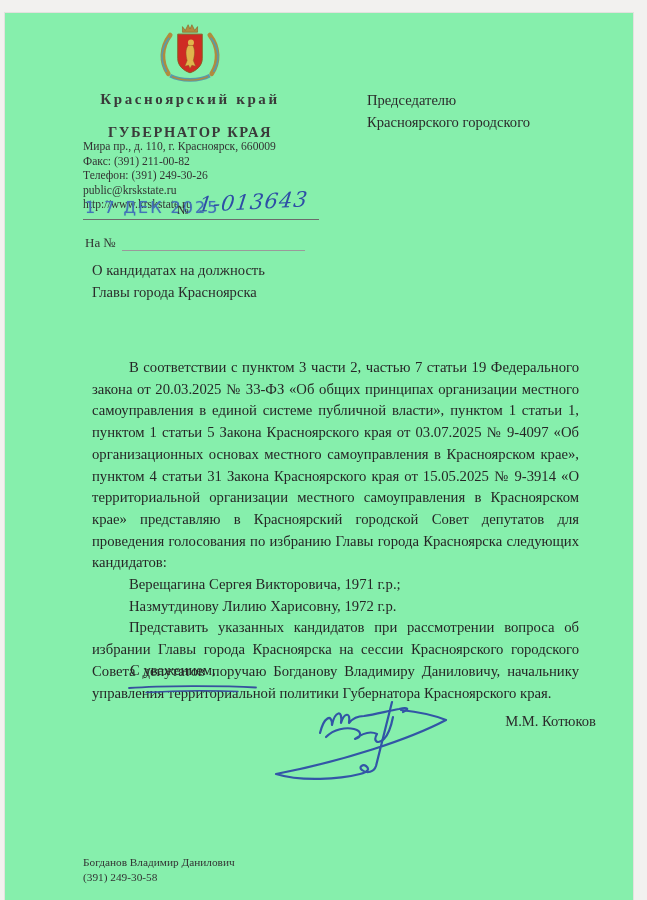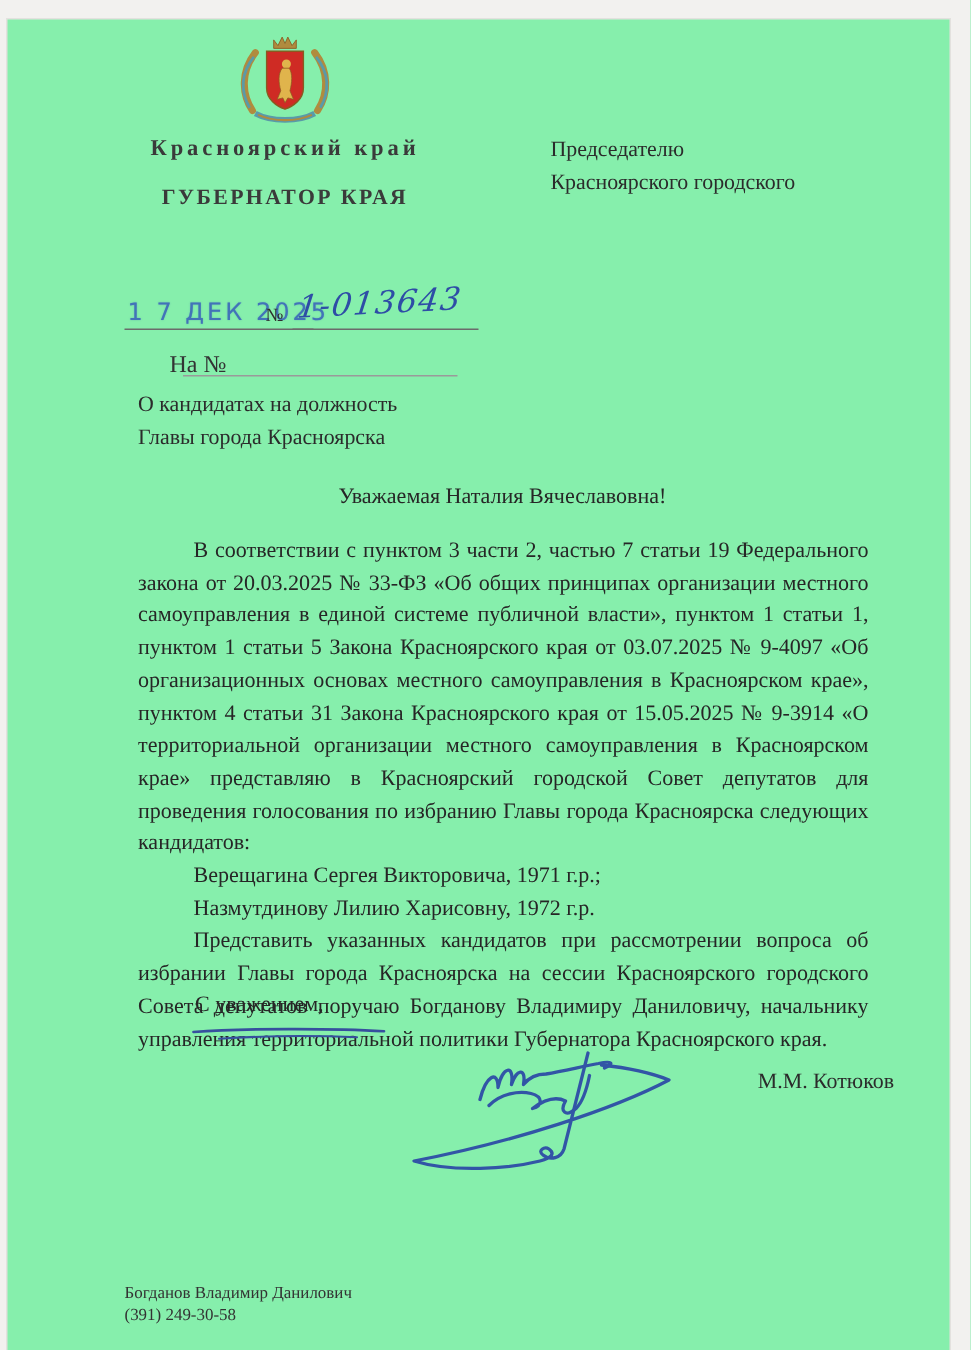--- a/index.html
+++ b/index.html
@@ -30,21 +30,21 @@
     text-shadow:0 0 1px rgba(66,115,184,.55);
   }
   .u-line{border-bottom:1px solid #6b6b6b;height:0;}
   .date-underline{left:78px;top:206px;width:126px;}
   .num-sign{left:172px;top:190px;font-size:12.5px;color:#2f2f2f;}
   .out-number{
     left:194px;top:177px;font-family:"DejaVu Serif",serif;font-style:italic;
     font-size:21px;color:#2e4da6;transform:skewX(-10deg) rotate(-3deg);letter-spacing:1px;
   }
   .num-underline{left:190px;top:206px;width:124px;}
-  .reply-label{left:80px;top:222px;font-size:16px;color:#333;margin-left:28px;}
+  .reply-label{left:80px;top:222px;font-size:13px;color:#333;}
   .reply-underline{left:117px;top:237px;width:183px;border-bottom-color:#9a9a9a;}
   
   .addressee{left:362px;top:77px;font-size:14.6px;line-height:21.6px;color:#2b2b2b;}
   .addressee .name{margin-top:21px;}
   
   .subject{left:87px;top:246px;font-size:14.6px;line-height:22px;color:#2b2b2b;}
   
   .salutation{left:87px;top:310px;width:486px;text-align:center;font-size:14.7px;color:#262626;}
   .body-text{left:87px;top:344px;width:487px;font-size:14.7px;line-height:21.7px;color:#262626;}
   .body-text p{margin:0;text-align:justify;text-indent:37px;}
@@ -73,40 +73,46 @@
     <path d="M22,12 H48 V38 C48,46 41,51 35,53 C29,51 22,46 22,38 Z" fill="#cf2b24" stroke="#8a5a20" stroke-width="1"></path>
     <circle cx="36" cy="21" r="3.2" fill="#e0b44c"></circle>
     <path d="M33,24 C30,28 30.5,34 32,40 L29.5,46 L33.5,45 L35,48.5 L37,45 L41,46 L38.5,40 C40,34 40.5,28 38,24 Z" fill="#e0b44c" stroke="#8a5a20" stroke-width="0.5"></path>
   </svg>
 
   <div class="abs org-title">
     <div class="org-line1">Красноярский край</div>
     <div class="org-line2">ГУБЕРНАТОР КРАЯ</div>
   </div>
 
+  <div class="abs addr">
+    <div>Мира пр., д. 110, г. Красноярск, 660009</div>
+    <div>Факс: (391) 211-00-82</div>
+    <div>Телефон: (391) 249-30-26</div>
+    <div>public@krskstate.ru</div>
+    <div>http://www.krskstate.ru</div>
+  </div>
 
   <div class="abs stamp-date">1 7 ДЕК 2025</div>
   <div class="abs u-line date-underline"></div>
   <div class="abs num-sign">№</div>
   <div class="abs out-number">1-013643</div>
   <div class="abs u-line num-underline"></div>
   <div class="abs reply-label">На №</div>
   <div class="abs u-line reply-underline"></div>
 
   <div class="abs addressee">
     <div>Председателю</div>
     <div>Красноярского городского</div>
   </div>
 
   <div class="abs subject">
     <div>О кандидатах на должность</div>
     <div>Главы города Красноярска</div>
   </div>
 
-  <div class="abs salutation">Уважаемая Наталия Вячеславовна!</div>
 
   <div class="abs body-text">
     <p>В соответствии с пунктом 3 части 2, частью 7 статьи 19 Федерального закона от 20.03.2025 № 33-ФЗ «Об общих принципах организации местного самоуправления в единой системе публичной власти», пунктом 1 статьи 1, пунктом 1 статьи 5 Закона Красноярского края от 03.07.2025 № 9-4097 «Об организационных основах местного самоуправления в Красноярском крае», пунктом 4 статьи 31 Закона Красноярского края от 15.05.2025 № 9-3914 «О территориальной организации местного самоуправления в Красноярском крае» представляю в Красноярский городской Совет депутатов для проведения голосования по избранию Главы города Красноярска следующих кандидатов:</p>
     <p class="cand">Верещагина Сергея Викторовича, 1971 г.р.;</p>
     <p class="cand">Назмутдинову Лилию Харисовну, 1972 г.р.</p>
     <p>Представить указанных кандидатов при рассмотрении вопроса об избрании Главы города Красноярска на сессии Красноярского городского Совета депутатов поручаю Богданову Владимиру Даниловичу, начальнику управления территориальной политики Губернатора Красноярского края.</p>
   </div>
 
   <div class="abs regards">С уважением,</div>
   <svg class="abs regards-flourish" viewBox="0 0 135 12" aria-hidden="true">

